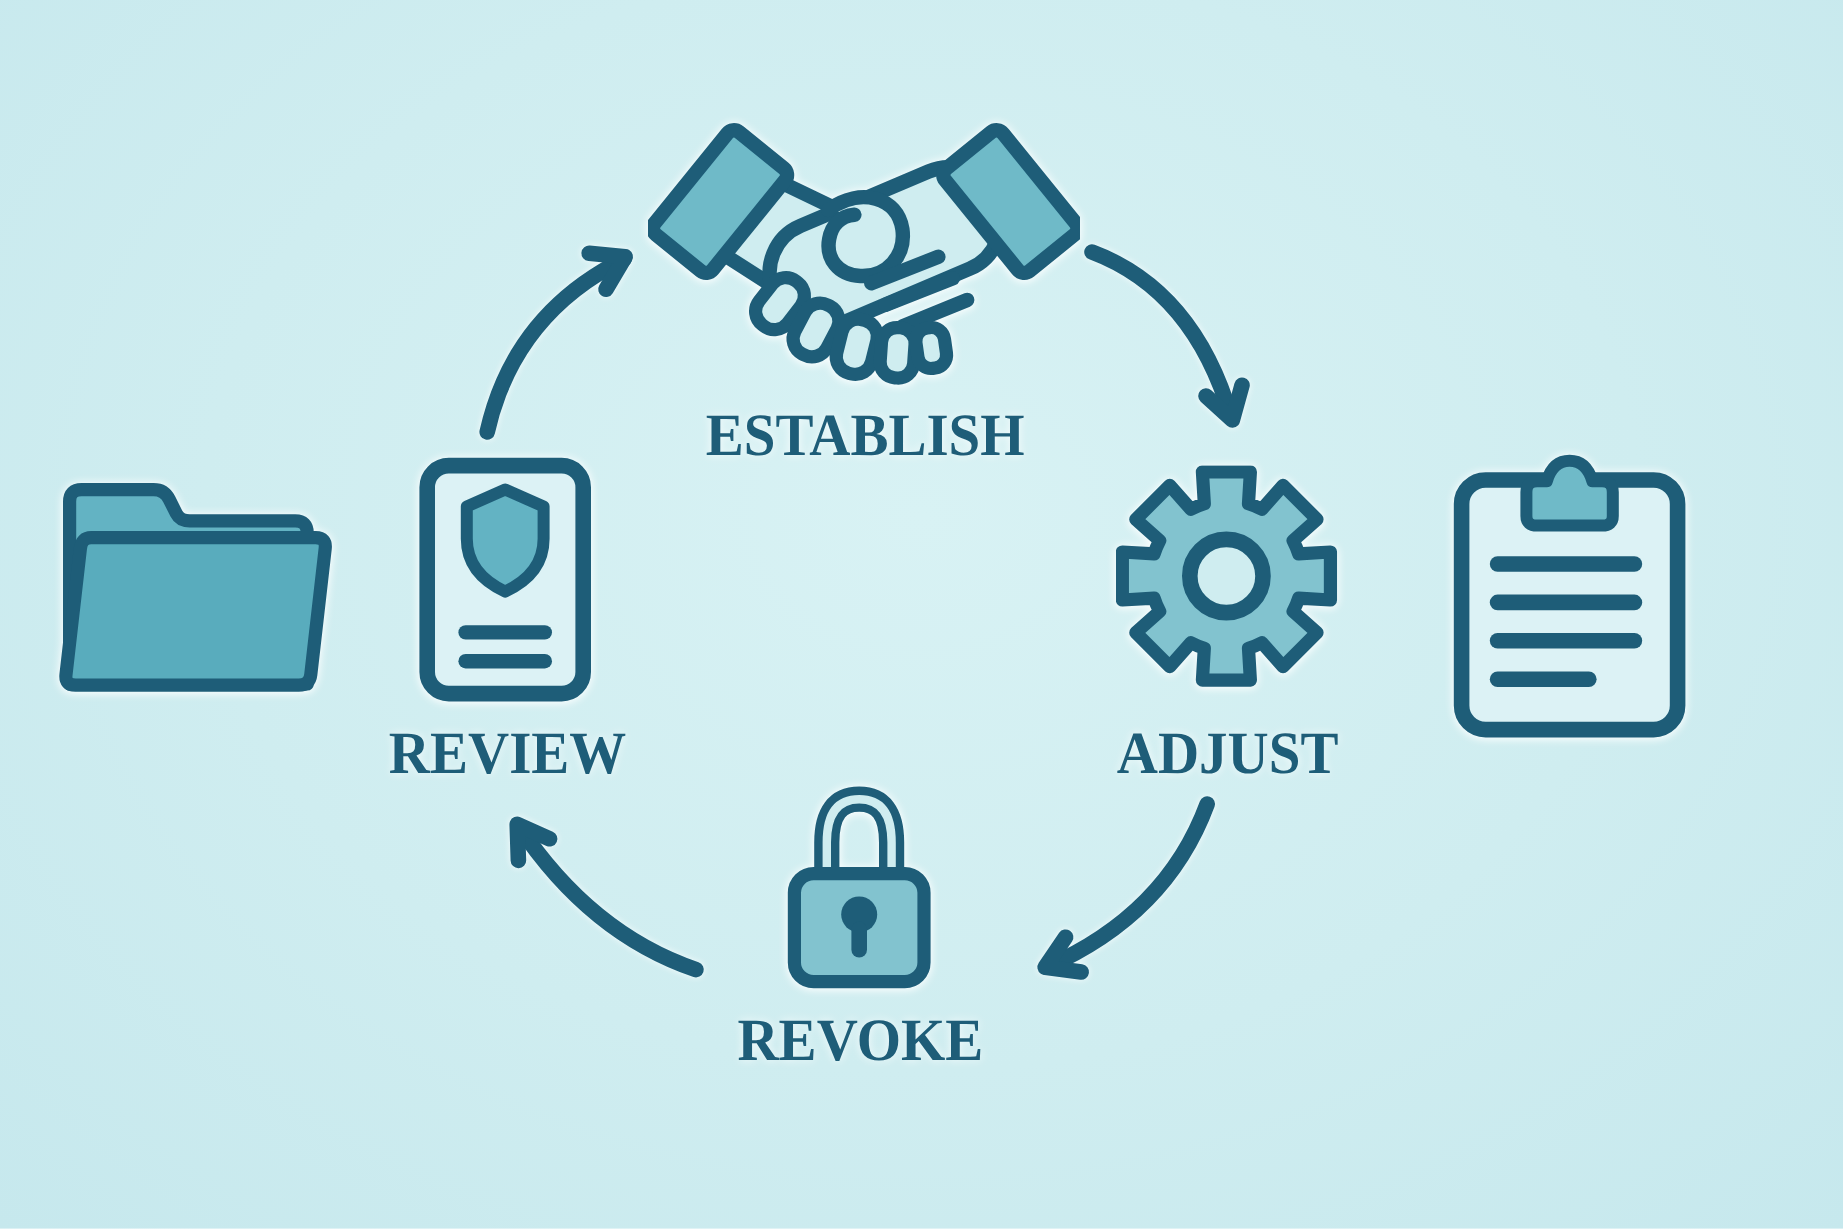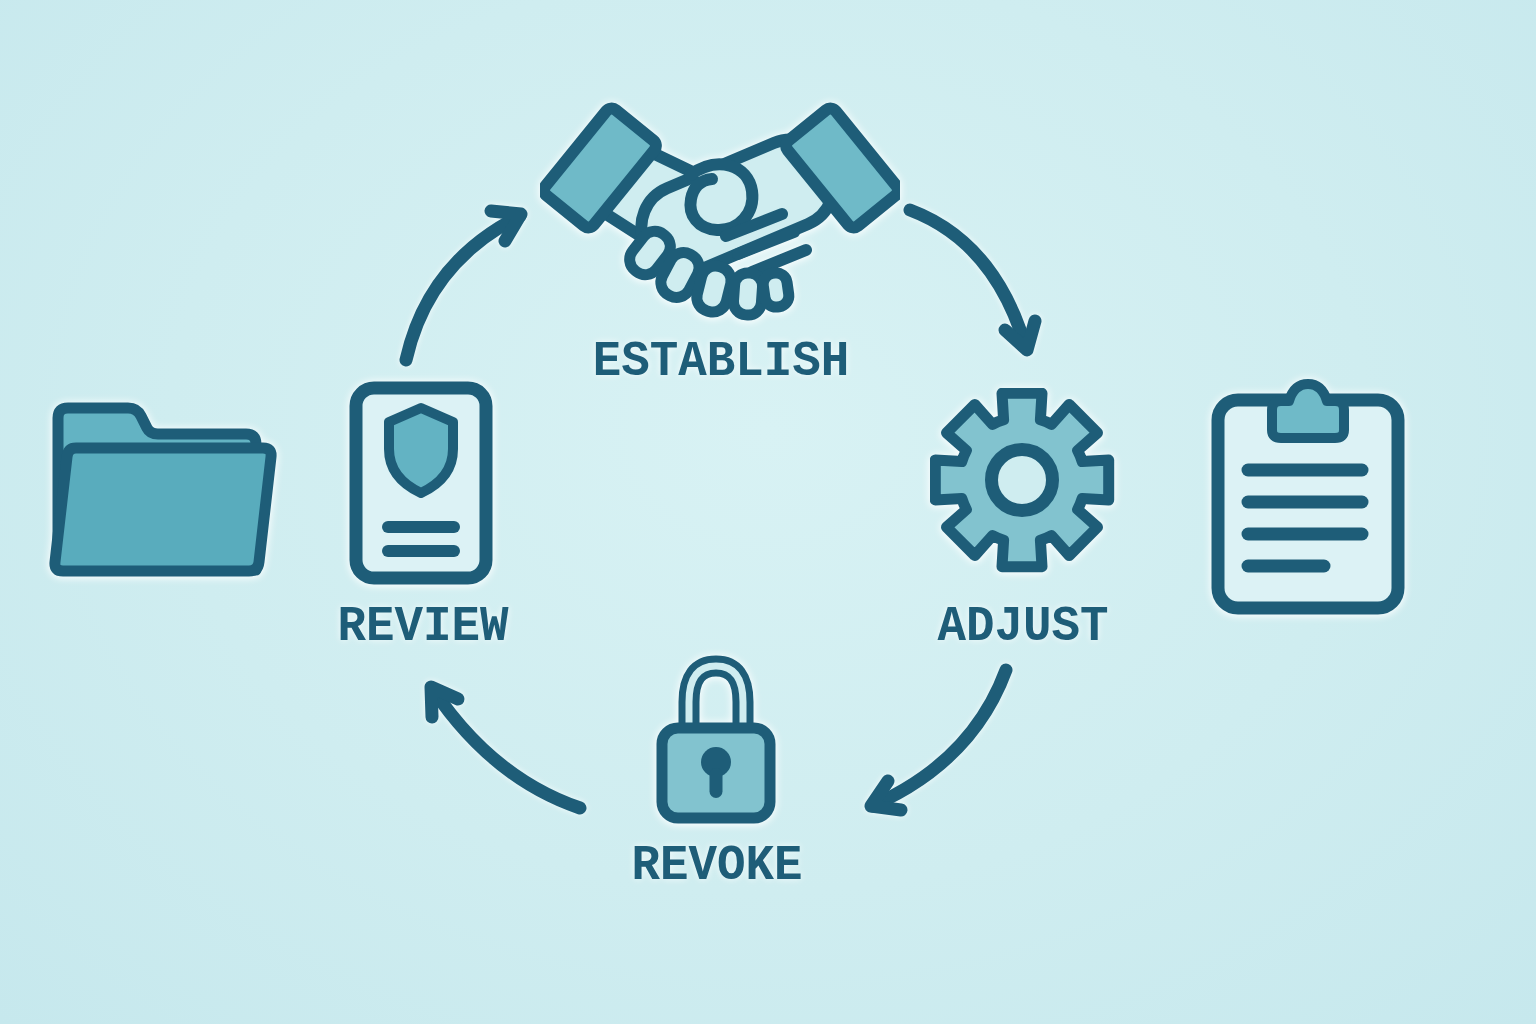--- a/index.html
+++ b/index.html
@@ -3,21 +3,21 @@
 <meta charset="utf-8">
 <style>
   :root{
     --bg:#cfedf0; --ink:#1e5d78; --teal:#63b3c3; --teal-dk:#59acbd;
     --teal-lt:#82c3cf; --cuff:#6fbac8; --panel:#dcf2f5;
   }
   html,body{margin:0;padding:0;}
   #canvas{
     position:relative; width:1536px; height:1024px; overflow:hidden;
     background: radial-gradient(ellipse at 50% 42%, #d8f2f4 0%, var(--bg) 55%, #c6e8ed 100%);
-    font-family:Liberation Mono, monospace;
+    font-family:Liberation Serif, serif;
   }
   .icon{position:absolute; filter:drop-shadow(0 0 4px rgba(255,255,255,.85)) drop-shadow(0 2px 2px rgba(255,255,255,.4));}
   .label{
     position:absolute; transform:translateX(-50%) scaleX(.95); transform-origin:center;
     color:var(--ink); font-weight:700; font-size:50px; line-height:52px; letter-spacing:0px;
     white-space:nowrap; text-shadow:0 0 8px rgba(255,255,255,.8);
   }
   .s-ink{stroke:var(--ink); fill:none; stroke-linecap:round; stroke-linejoin:round;}
   .f-bg{fill:var(--bg);}
   .f-teal{fill:var(--teal);}

